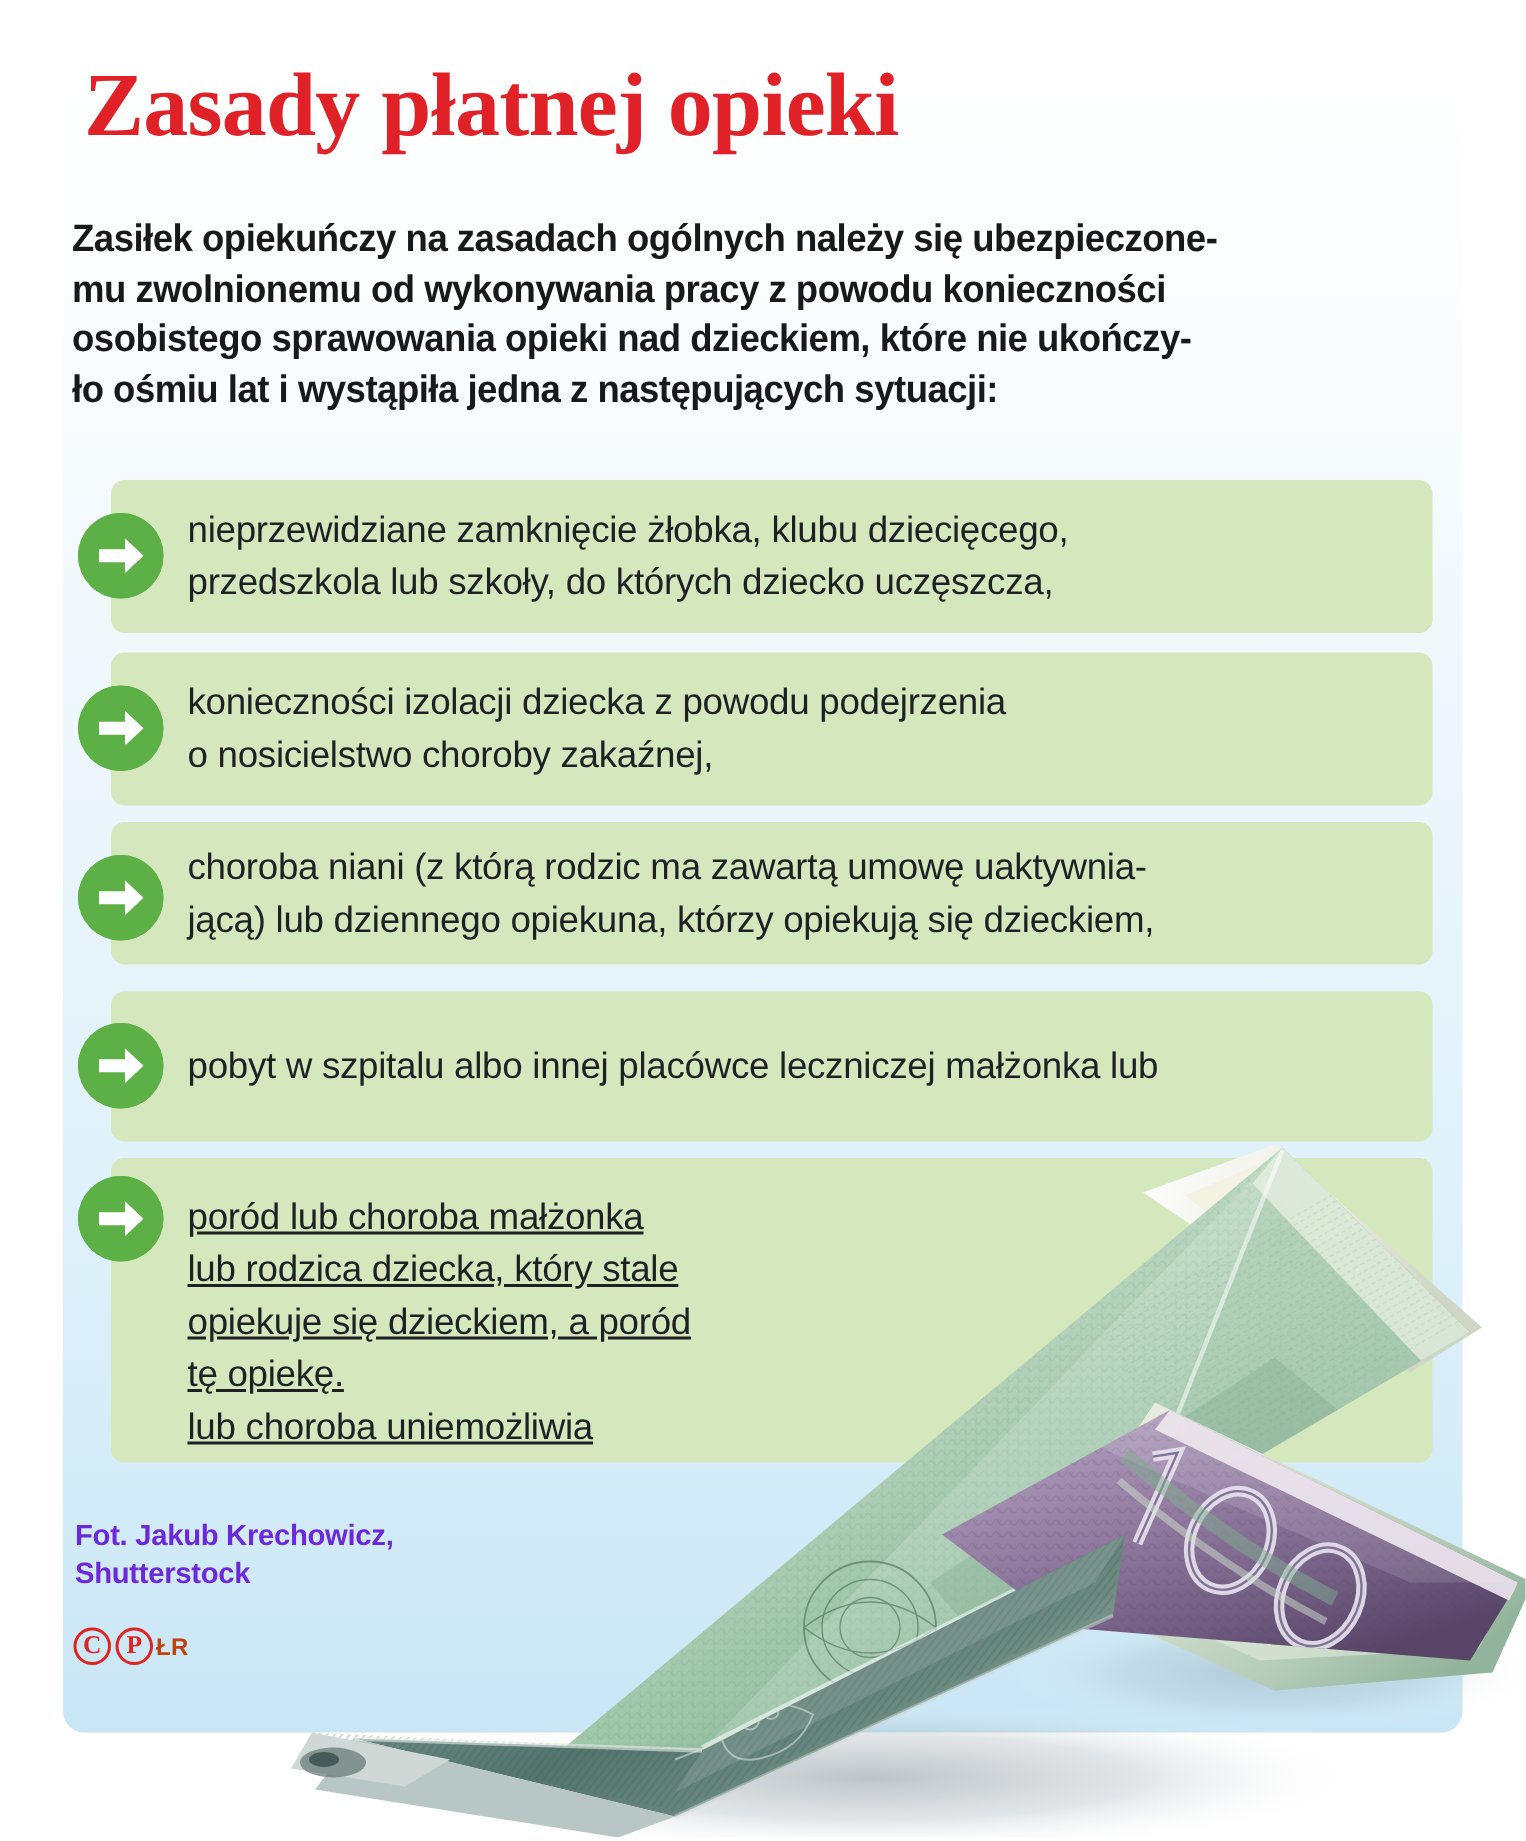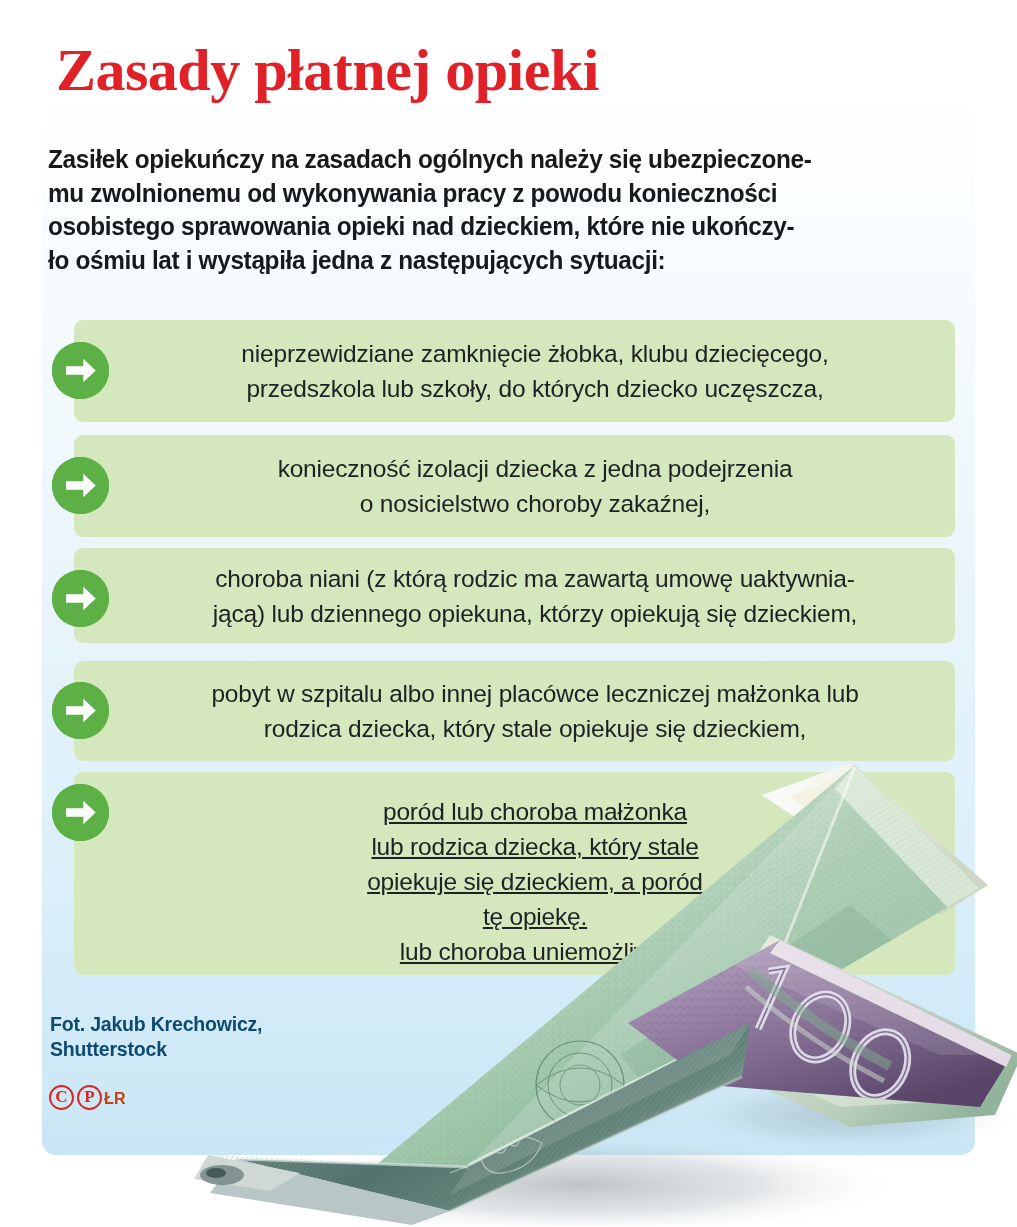--- a/index.html
+++ b/index.html
@@ -60,21 +60,20 @@
     transform-origin:left top;
   }
   .intro div{white-space:nowrap;}
   
   .card{
     position:absolute;
     left:74px;
     width:881px;
     background:#d4e7bd;
     border-radius:9px;
-    text-align:center;
   }
   .card .text{
     position:absolute;
     left:51px;
     top:50%;
     transform:translateY(-50%);
     width:820px;
     font-family:"Liberation Sans", sans-serif;
     font-weight:400;
     font-size:24.5px;
@@ -94,21 +93,21 @@
   .arrow-badge svg{display:block;width:57px;height:57px;}
   
   .credit{
     position:absolute;
     left:50px;top:1012px;
     font-family:"Liberation Sans", sans-serif;
     font-weight:700;
     font-size:19.5px;
     line-height:25px;
     letter-spacing:-0.2px;
-    color:#0c4a6e;
+    color:#6d28d9;
   }
   .cp-logo{
     position:absolute;
     left:49px;top:1085px;
     display:flex;align-items:center;gap:3px;
   }
   .cp-circle{
     width:25px;height:25px;border-radius:50%;
     border:2.6px solid #e02420;
     color:#e02420;
@@ -167,21 +166,21 @@
   </div>
 
   <div class="card" style="top:435px;height:102px;">
     <div class="arrow-badge" style="top:22px;">
       <svg viewBox="0 0 57 57">
           <circle cx="28.5" cy="28.5" r="28.5" fill="#5cb046"></circle>
       <path d="M14 24.2 h17.3 v-7.4 l12.4 11.7 -12.4 11.7 v-7.4 H14 z" fill="#ffffff"></path>
         </svg>
     </div>
     <div class="text">
-      <div>konieczność izolacji dziecka z jedna podejrzenia</div>
+      <div>konieczności izolacji dziecka z powodu podejrzenia</div>
       <div>o nosicielstwo choroby zakaźnej,</div>
     </div>
   </div>
 
   <div class="card" style="top:548px;height:95px;">
     <div class="arrow-badge" style="top:22px;">
       <svg viewBox="0 0 57 57">
           <circle cx="28.5" cy="28.5" r="28.5" fill="#5cb046"></circle>
       <path d="M14 24.2 h17.3 v-7.4 l12.4 11.7 -12.4 11.7 v-7.4 H14 z" fill="#ffffff"></path>
         </svg>
@@ -194,21 +193,20 @@
 
   <div class="card" style="top:661px;height:100px;">
     <div class="arrow-badge" style="top:21px;">
       <svg viewBox="0 0 57 57">
           <circle cx="28.5" cy="28.5" r="28.5" fill="#5cb046"></circle>
       <path d="M14 24.2 h17.3 v-7.4 l12.4 11.7 -12.4 11.7 v-7.4 H14 z" fill="#ffffff"></path>
         </svg>
     </div>
     <div class="text">
       <div>pobyt w szpitalu albo innej placówce leczniczej małżonka lub</div>
-      <div>rodzica dziecka, który stale opiekuje się dzieckiem,</div>
     </div>
   </div>
 
   <div class="card" style="top:772px;height:203px;">
     <div class="arrow-badge" style="top:12px;">
       <svg viewBox="0 0 57 57">
           <circle cx="28.5" cy="28.5" r="28.5" fill="#5cb046"></circle>
       <path d="M14 24.2 h17.3 v-7.4 l12.4 11.7 -12.4 11.7 v-7.4 H14 z" fill="#ffffff"></path>
         </svg>
     </div>

